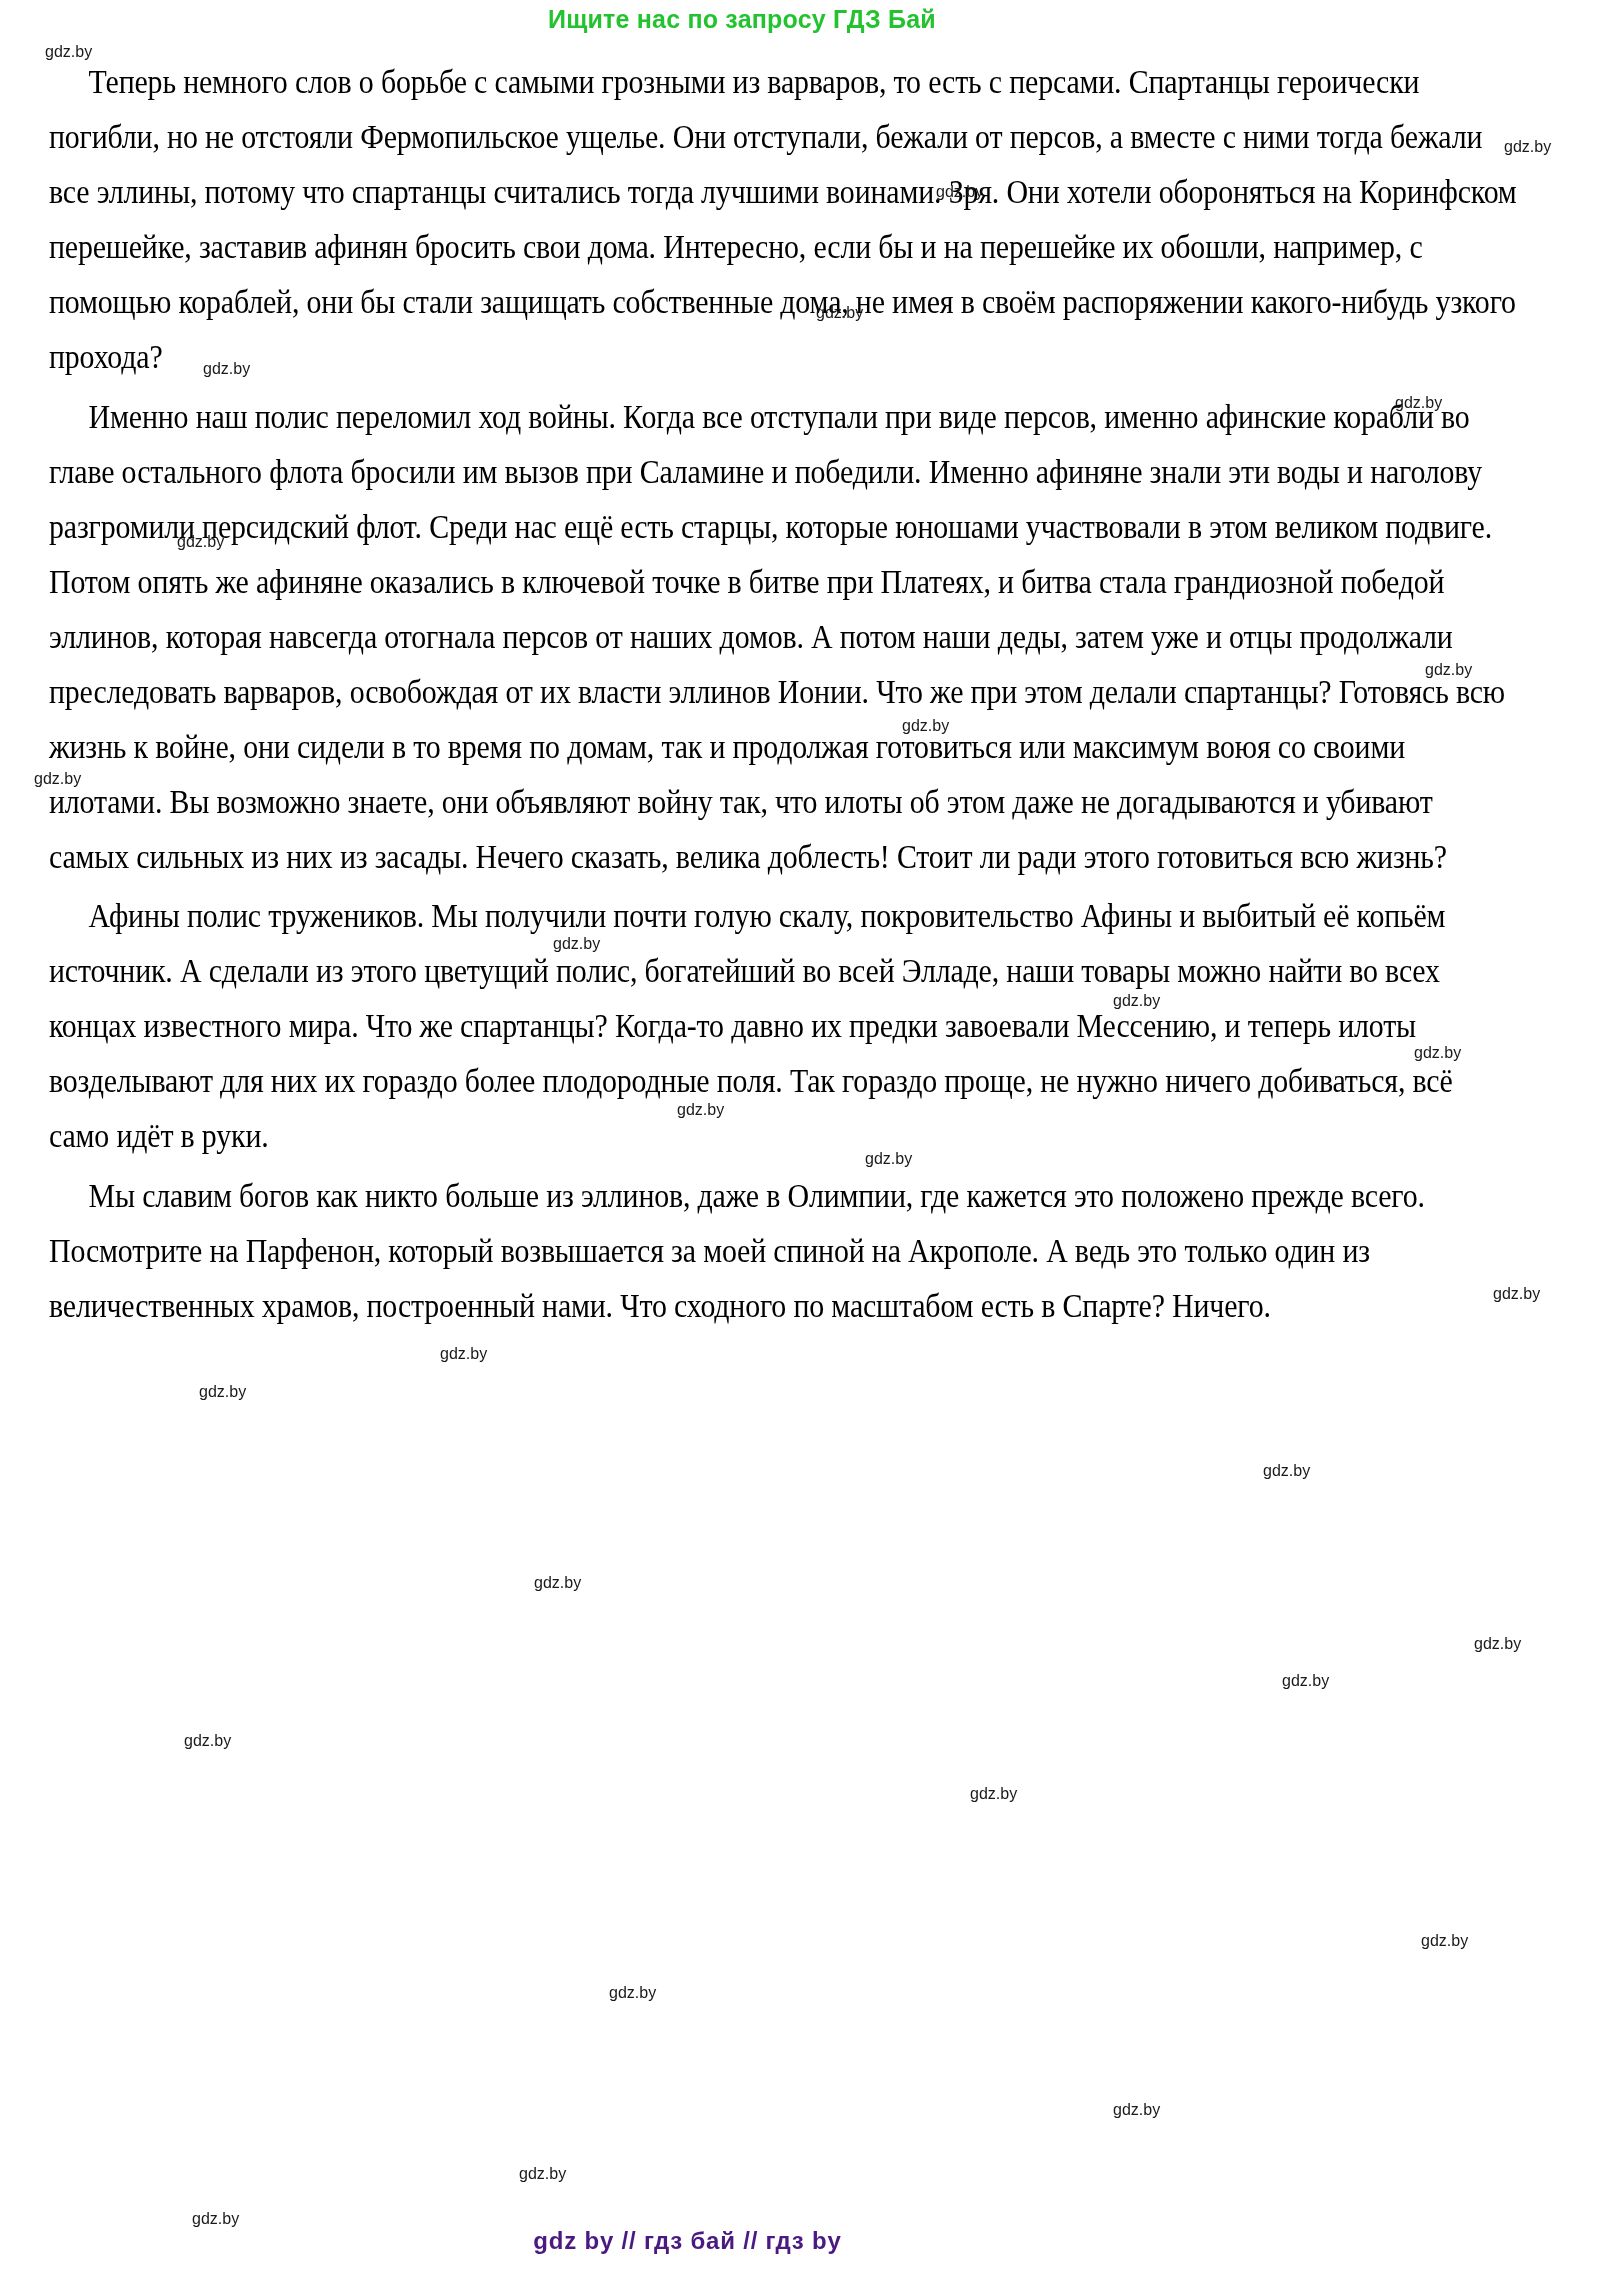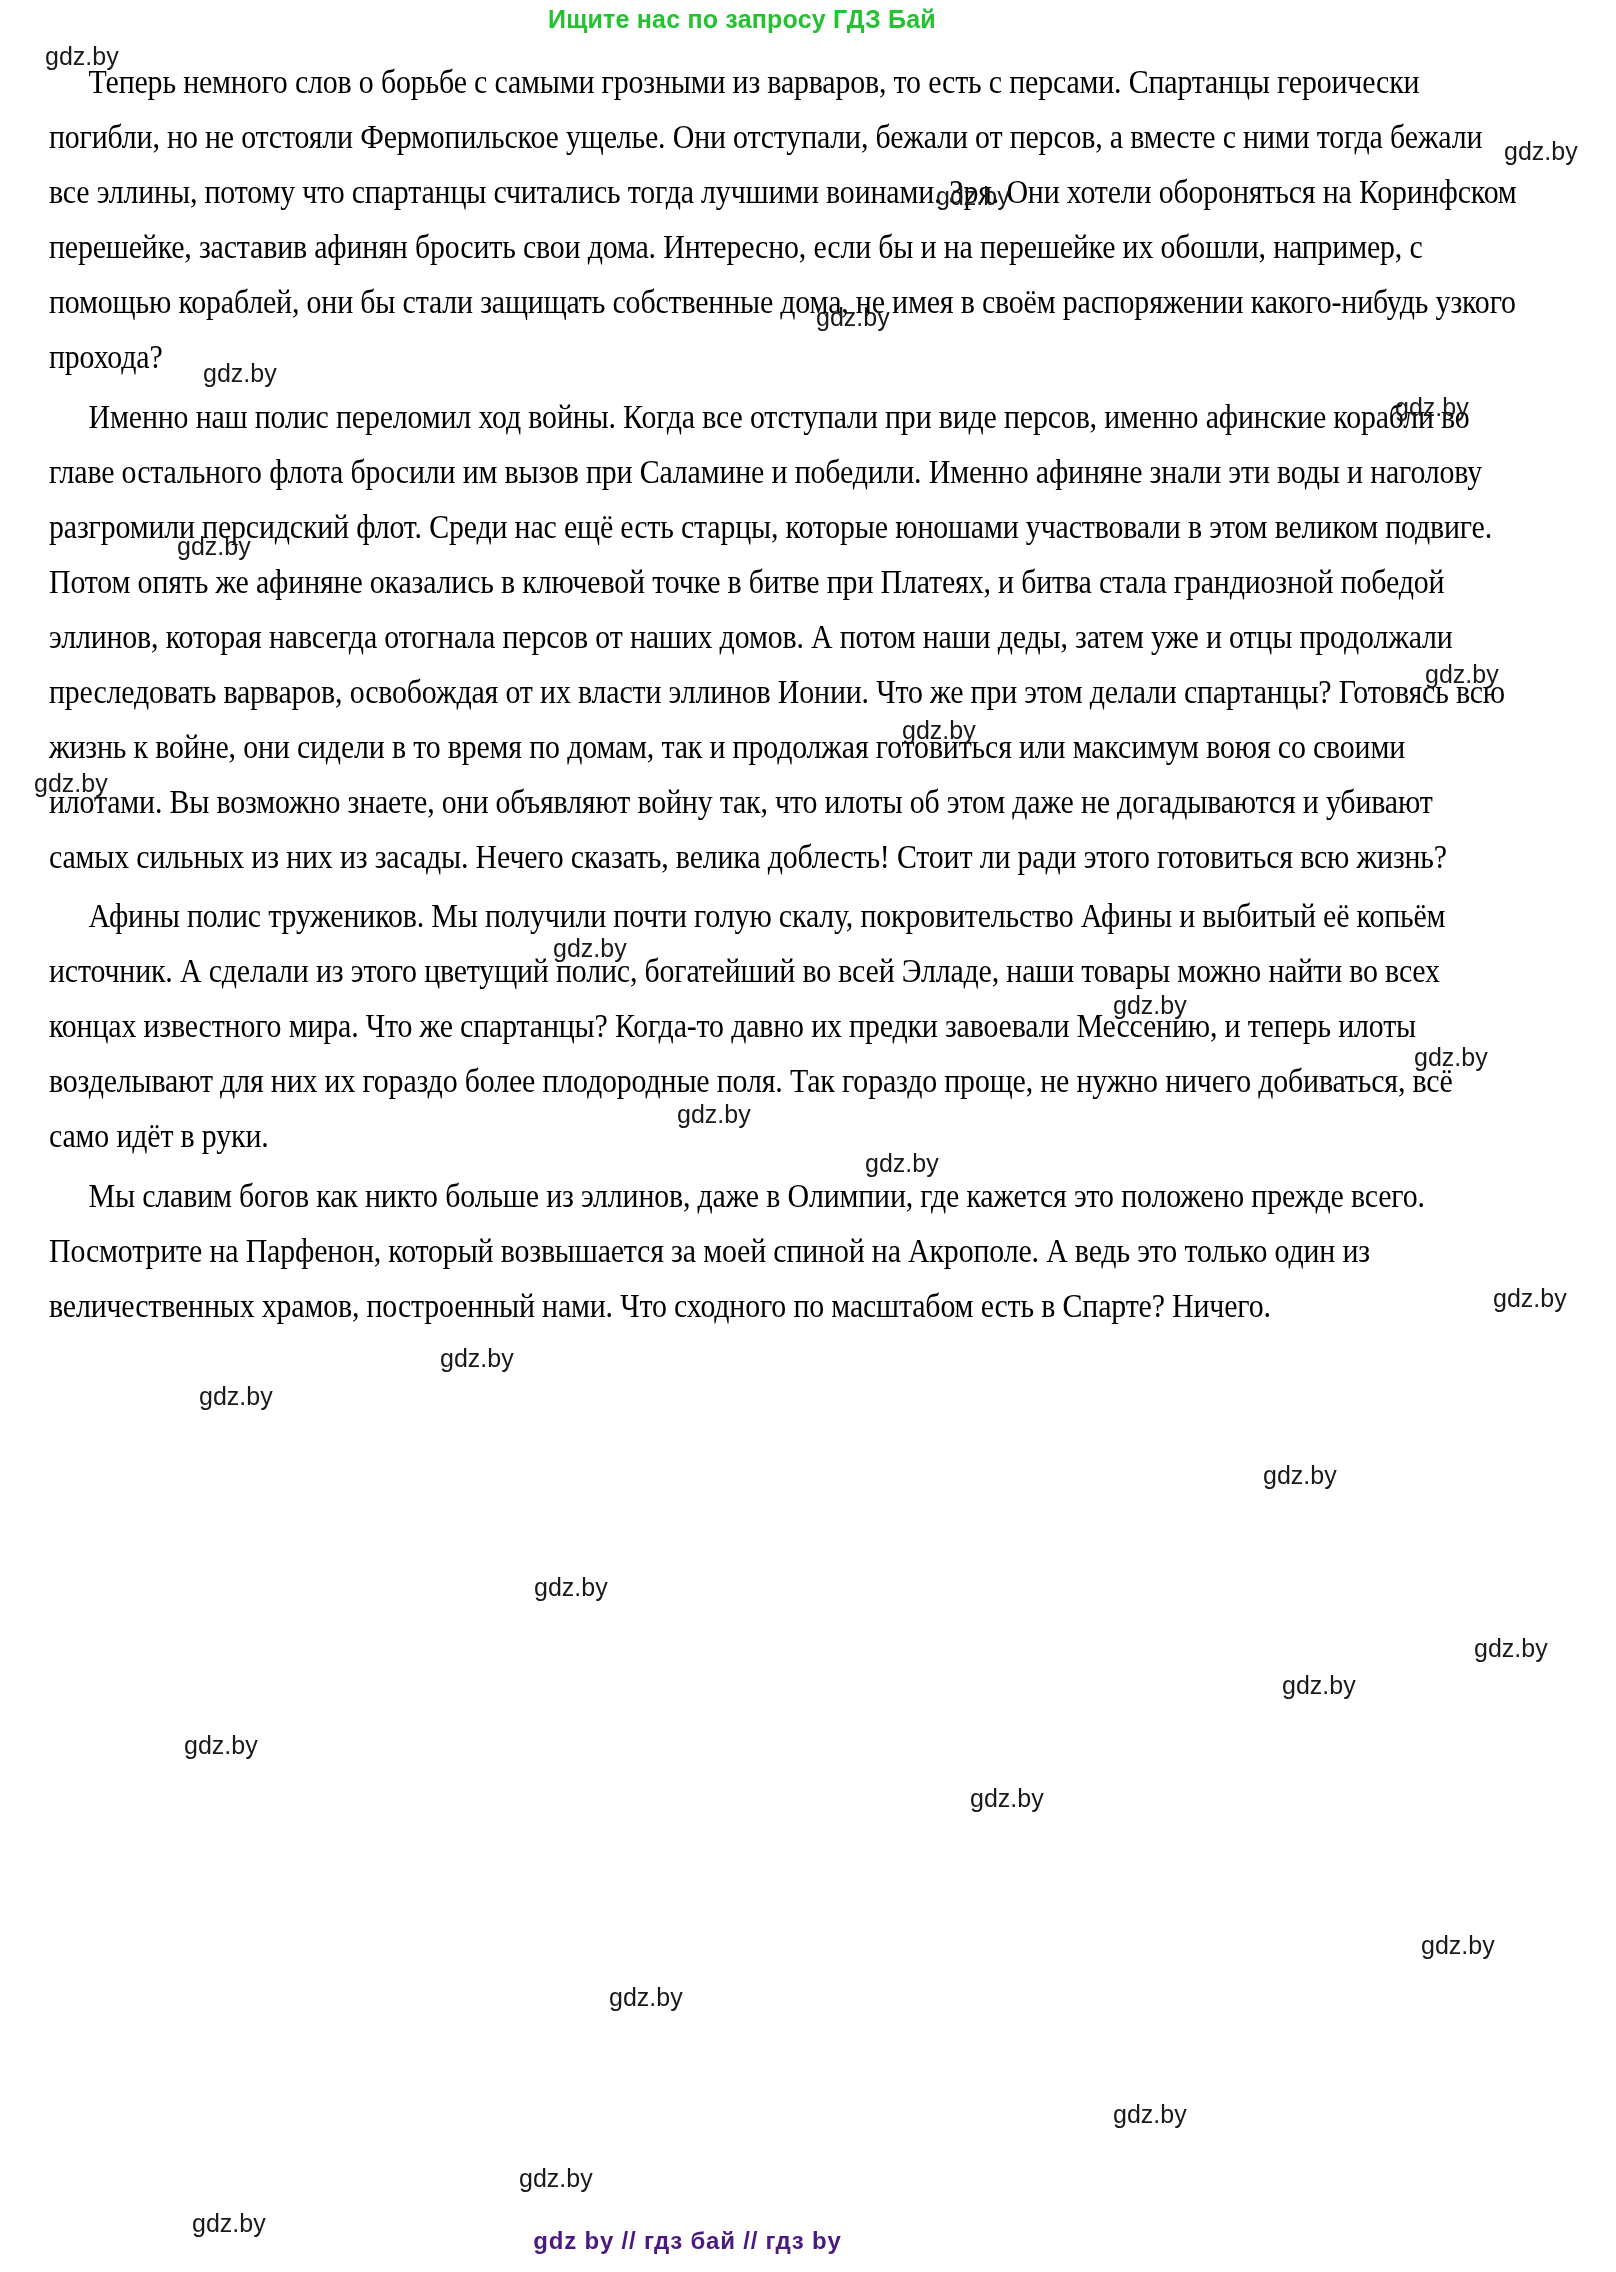--- a/index.html
+++ b/index.html
@@ -60,21 +60,21 @@
     letter-spacing: -0.2px;
   }
   .para.indent {
     text-indent: 45px;
   }
 
   
   .wm {
     position: absolute;
     font-family: "Liberation Sans", "DejaVu Sans", sans-serif;
-    font-size: 25px;
+    font-size: 16px;
     font-weight: 400;
     color: #1a1a1a;
     white-space: nowrap;
     pointer-events: none;
     line-height: 1;
   }
 
   
   #site-footer {
     position: absolute;

